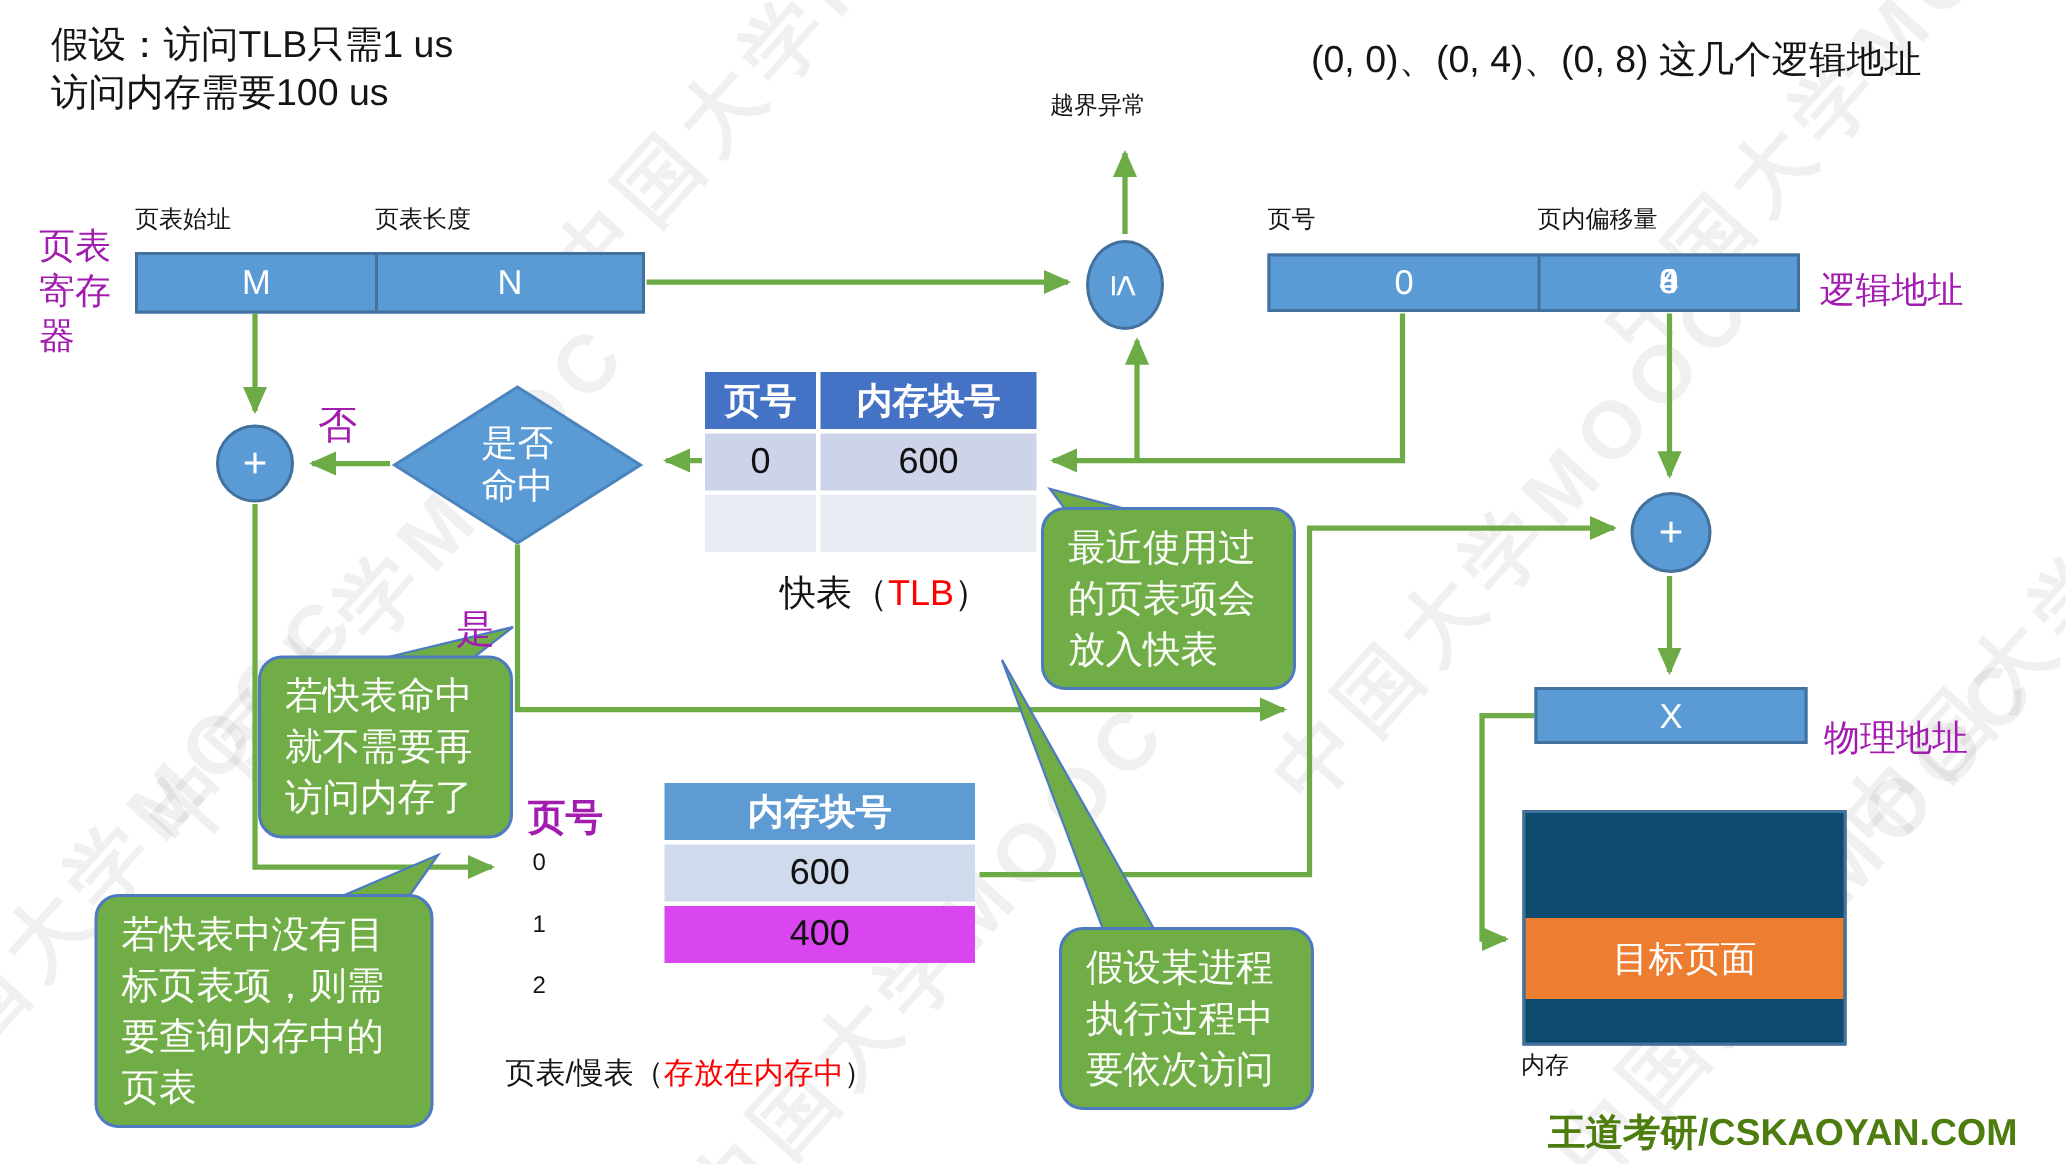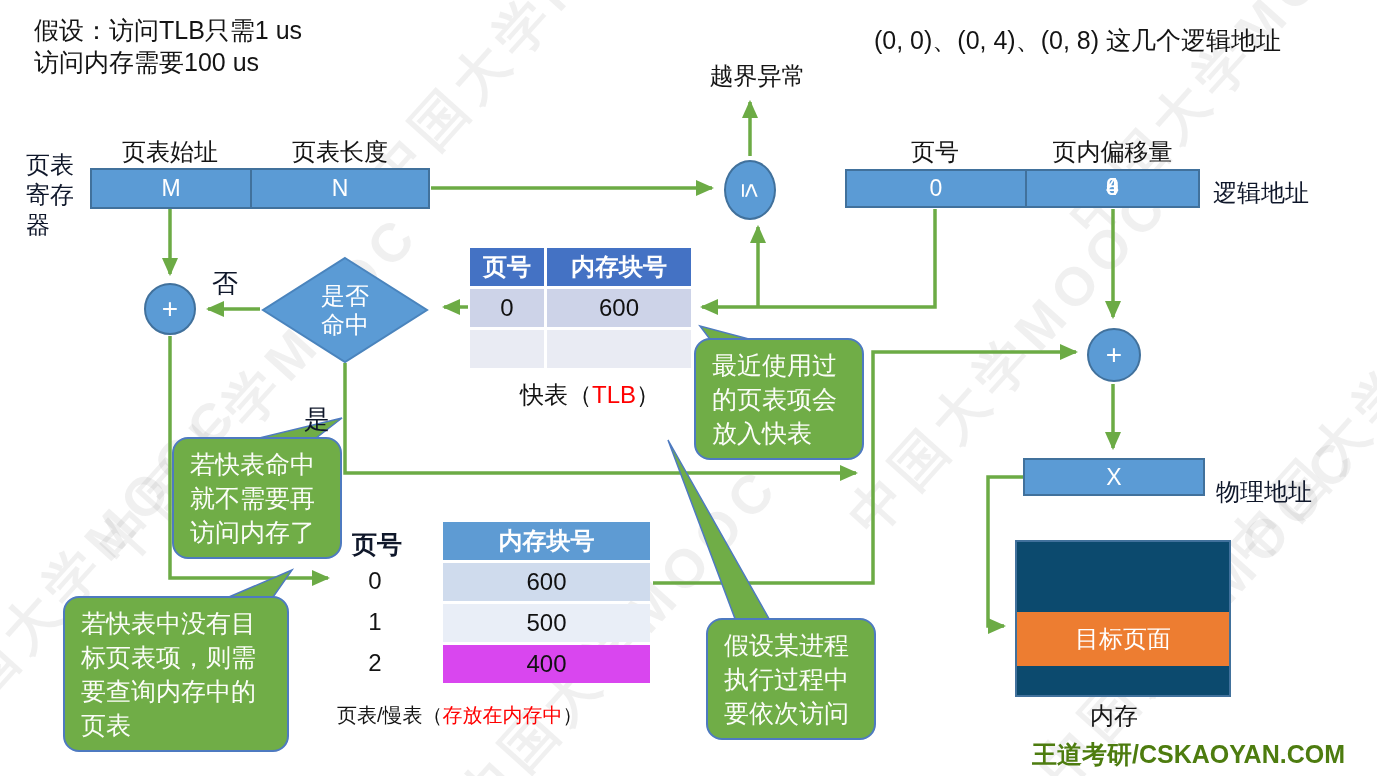--- a/index.html
+++ b/index.html
@@ -9,22 +9,22 @@
   .wm{position:absolute;font-size:54px;letter-spacing:8px;white-space:nowrap;
       color:rgba(110,110,110,0.10);transform:rotate(-48deg);transform-origin:0 50%;
       z-index:0;pointer-events:none;font-weight:700;}
   #lines{position:absolute;left:0;top:0;z-index:1;}
   .bluebox{background:#5B9BD5;border:2px solid #41719C;color:#fff;
            display:flex;align-items:center;justify-content:center;
            font-size:23px;box-sizing:border-box;z-index:2;}
   .circle{background:#5B9BD5;border:2px solid #41719C;border-radius:50%;
           color:#fff;display:flex;align-items:center;justify-content:center;
           box-sizing:border-box;z-index:2;}
-  .lbl{font-size:24px;color:#0f172a;z-index:2;white-space:nowrap;}
-  .lblc{font-size:24px;color:#141414;text-align:center;z-index:2;}
+  .lbl{font-size:24px;color:#a21caf;z-index:2;white-space:nowrap;}
+  .lblc{font-size:16px;color:#141414;text-align:left;z-index:2;}
   .note{font-size:25px;color:#141414;line-height:32px;z-index:2;white-space:nowrap;}
   .callout{background:#70AD47;border:2px solid #4E7AC0;border-radius:16px;
            color:#fbfdf8;font-size:25px;line-height:34px;padding:8px 16px;
            box-sizing:border-box;z-index:3;}
   .grid{display:grid;gap:3px;z-index:2;position:absolute;}
   .cell{display:flex;align-items:center;justify-content:center;font-size:24px;}
   .thead{background:#4472C4;color:#fff;font-weight:700;}
   .ptheader{background:#5E9BD3;color:#fff;font-weight:700;}
   .red{color:#FF0000;}
   .caption{font-size:24px;color:#141414;text-align:center;z-index:2;white-space:nowrap;}
@@ -127,21 +127,20 @@
   <span>快表（</span><span class="red">TLB</span><span>）</span>
 </div>
 
 <div class="abs lbl" style="left:352px;top:528px;font-weight:700;font-size:25px">页号</div>
 <div class="abs lblc" style="left:355px;top:567px;width:40px">0</div>
 <div class="abs lblc" style="left:355px;top:608px;width:40px">1</div>
 <div class="abs lblc" style="left:355px;top:649px;width:40px">2</div>
 <div class="grid" style="left:443px;top:522px;grid-template-columns:207px;grid-auto-rows:38px">
   <div class="cell ptheader">内存块号</div>
   <div class="cell" style="background:#CFDBED">600</div>
-  <div class="cell" style="background:#E9EEF7">500</div>
   <div class="cell" style="background:#d946ef">400</div>
 </div>
 <div class="abs caption" style="left:337px;top:702px;font-size:20px">
   <span>页表/慢表（</span><span class="red">存放在内存中</span><span>）</span>
 </div>
 
 <div class="abs circle" style="left:1087px;top:328px;width:54px;height:54px;font-size:28px">+</div>
 <div class="abs bluebox" style="left:1023px;top:458px;width:182px;height:38px">X</div>
 <div class="abs lbl" style="left:1216px;top:476px">物理地址</div>
 <div class="abs" style="left:1015px;top:540px;width:216px;height:157px;background:#0c4a6e;border:2px solid #41719C;box-sizing:border-box;z-index:2">

